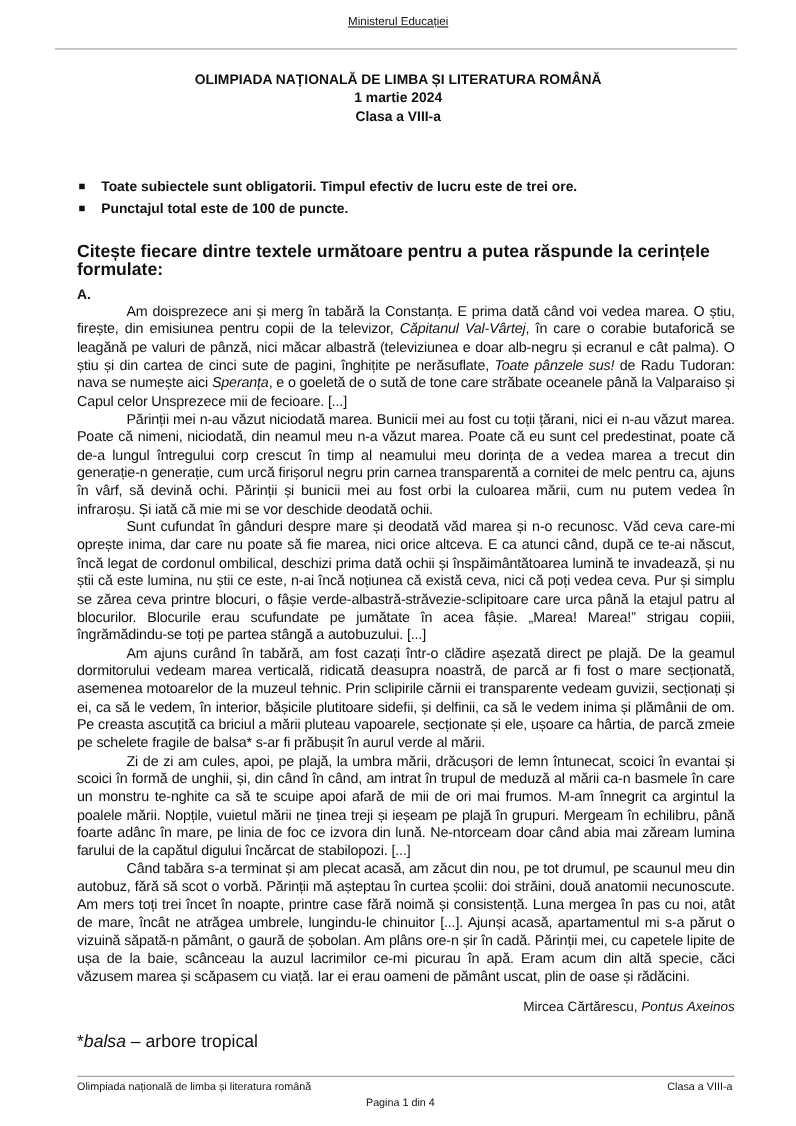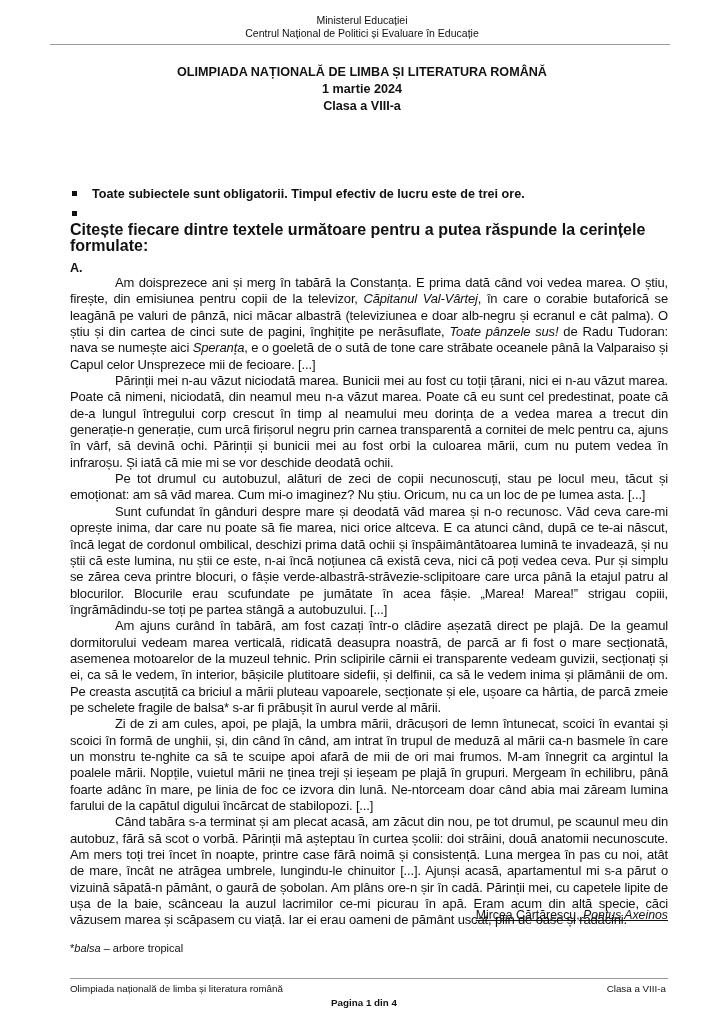--- a/index.html
+++ b/index.html
@@ -15,20 +15,21 @@
       font-family: "Liberation Sans", sans-serif;
       color: #111111;
     }
     .header-ministry {
       position: absolute;
       left: 0; right: 0;
       top: 14px;
       text-align: center;
       font-size: 10.5px;
       line-height: 13px;
+      text-decoration: underline;
     }
     .header-rule {
       position: absolute;
       left: 50px;
       width: 620px;
       top: 44px;
       height: 0;
       border-top: 1.5px solid #9a9a9a;
     }
     .title-block {
@@ -36,21 +37,21 @@
       left: 0; right: 0;
       top: 64px;
       text-align: center;
       font-weight: bold;
       font-size: 12.6px;
       line-height: 17.2px;
     }
     .bullets {
       position: absolute;
       left: 70px;
-      top: 184px;
+      top: 160px;
       margin: 0;
       padding: 0;
       list-style: none;
       font-weight: bold;
       font-size: 12.6px;
       line-height: 20px;
     }
     .bullets li {
       position: relative;
       padding-left: 22px;
@@ -93,27 +94,26 @@
     .text-body p {
       margin: 0;
       text-indent: 45px;
     }
     .signature {
       position: absolute;
       right: 56px;
       top: 907px;
       font-size: 12.3px;
       line-height: 16px;
-      text-decoration: underline;
     }
     .footnote {
       position: absolute;
       left: 70px;
       top: 941px;
-      font-size: 11px;
+      font-size: 16px;
       line-height: 14px;
     }
     .footer-rule {
       position: absolute;
       left: 70px;
       width: 598px;
       top: 978px;
       border-top: 1.5px solid #9a9a9a;
     }
     .footer-left {
@@ -130,57 +130,55 @@
       font-size: 9.8px;
       line-height: 12px;
     }
     .footer-center {
       position: absolute;
       left: 4px; right: 0;
       top: 997px;
       text-align: center;
       font-size: 9.8px;
       line-height: 12px;
-      font-weight: bold;
     }
     i, em { font-style: italic; }
   </style>
 </head>
 <body>
 
 <div class="header-ministry">
   <div>Ministerul Educației</div>
-  <div>Centrul Național de Politici și Evaluare în Educație</div>
 </div>
 <div class="header-rule"></div>
 
 <div class="title-block">
   <div>OLIMPIADA NAȚIONALĂ DE LIMBA ȘI LITERATURA ROMÂNĂ</div>
   <div>1 martie 2024</div>
   <div>Clasa a VIII-a</div>
 </div>
 
 <ul class="bullets">
   <li>
     <span class="bullet-mark"></span>
     <span>Toate subiectele sunt obligatorii. Timpul efectiv de lucru este de trei ore.</span>
   </li>
   <li>
     <span class="bullet-mark"></span>
+    <span>Punctajul total este de 100 de puncte.</span>
   </li>
 </ul>
 
 <div class="instruction">Citește fiecare dintre textele următoare pentru a putea răspunde la cerințele formulate:</div>
 
 <div class="section-label">A.</div>
 
 <div class="text-body">
   <p><span>Am doisprezece ani și merg în tabără la Constanța. E prima dată când voi vedea marea. O știu, firește, din emisiunea pentru copii de la televizor, </span><i>Căpitanul Val-Vârtej</i><span>, în care o corabie butaforică se leagănă pe valuri de pânză, nici măcar albastră (televiziunea e doar alb-negru și ecranul e cât palma). O știu și din cartea de cinci sute de pagini, înghițite pe nerăsuflate, </span><i>Toate pânzele sus!</i><span> de Radu Tudoran: nava se numește aici </span><i>Speranța</i><span>, e o goeletă de o sută de tone care străbate oceanele până la Valparaiso și Capul celor Unsprezece mii de fecioare. [...]</span></p>
   <p>Părinții mei n-au văzut niciodată marea. Bunicii mei au fost cu toții țărani, nici ei n-au văzut marea. Poate că nimeni, niciodată, din neamul meu n-a văzut marea. Poate că eu sunt cel predestinat, poate că de-a lungul întregului corp crescut în timp al neamului meu dorința de a vedea marea a trecut din generație-n generație, cum urcă firișorul negru prin carnea transparentă a cornitei de melc pentru ca, ajuns în vârf, să devină ochi. Părinții și bunicii mei au fost orbi la culoarea mării, cum nu putem vedea în infraroșu. Și iată că mie mi se vor deschide deodată ochii.</p>
-  <p>Pe tot drumul cu autobuzul, alături de zeci de copii necunoscuți, stau pe locul meu, tăcut și emoționat: am să văd marea. Cum mi-o imaginez? Nu știu. Oricum, nu ca un loc de pe lumea asta. [...]</p>
   <p>Sunt cufundat în gânduri despre mare și deodată văd marea și n-o recunosc. Văd ceva care-mi oprește inima, dar care nu poate să fie marea, nici orice altceva. E ca atunci când, după ce te-ai născut, încă legat de cordonul ombilical, deschizi prima dată ochii și înspăimântătoarea lumină te invadează, și nu știi că este lumina, nu știi ce este, n-ai încă noțiunea că există ceva, nici că poți vedea ceva. Pur și simplu se zărea ceva printre blocuri, o fâșie verde-albastră-străvezie-sclipitoare care urca până la etajul patru al blocurilor. Blocurile erau scufundate pe jumătate în acea fâșie. „Marea! Marea!” strigau copiii, îngrămădindu-se toți pe partea stângă a autobuzului. [...]</p>
   <p>Am ajuns curând în tabără, am fost cazați într-o clădire așezată direct pe plajă. De la geamul dormitorului vedeam marea verticală, ridicată deasupra noastră, de parcă ar fi fost o mare secționată, asemenea motoarelor de la muzeul tehnic. Prin sclipirile cărnii ei transparente vedeam guvizii, secționați și ei, ca să le vedem, în interior, bășicile plutitoare sidefii, și delfinii, ca să le vedem inima și plămânii de om. Pe creasta ascuțită ca briciul a mării pluteau vapoarele, secționate și ele, ușoare ca hârtia, de parcă zmeie pe schelete fragile de balsa* s-ar fi prăbușit în aurul verde al mării.</p>
   <p>Zi de zi am cules, apoi, pe plajă, la umbra mării, drăcușori de lemn întunecat, scoici în evantai și scoici în formă de unghii, și, din când în când, am intrat în trupul de meduză al mării ca-n basmele în care un monstru te-nghite ca să te scuipe apoi afară de mii de ori mai frumos. M-am înnegrit ca argintul la poalele mării. Nopțile, vuietul mării ne ținea treji și ieșeam pe plajă în grupuri. Mergeam în echilibru, până foarte adânc în mare, pe linia de foc ce izvora din lună. Ne-ntorceam doar când abia mai zăream lumina farului de la capătul digului încărcat de stabilopozi. [...]</p>
   <p>Când tabăra s-a terminat și am plecat acasă, am zăcut din nou, pe tot drumul, pe scaunul meu din autobuz, fără să scot o vorbă. Părinții mă așteptau în curtea școlii: doi străini, două anatomii necunoscute. Am mers toți trei încet în noapte, printre case fără noimă și consistență. Luna mergea în pas cu noi, atât de mare, încât ne atrăgea umbrele, lungindu-le chinuitor [...]. Ajunși acasă, apartamentul mi s-a părut o vizuină săpată-n pământ, o gaură de șobolan. Am plâns ore-n șir în cadă. Părinții mei, cu capetele lipite de ușa de la baie, scânceau la auzul lacrimilor ce-mi picurau în apă. Eram acum din altă specie, căci văzusem marea și scăpasem cu viață. Iar ei erau oameni de pământ uscat, plin de oase și rădăcini.</p>
 </div>
 
 <div class="signature"><span>Mircea Cărtărescu, </span><i>Pontus Axeinos</i></div>
 
 <div class="footnote"><span>*</span><i>balsa</i><span> – arbore tropical</span></div>
 

